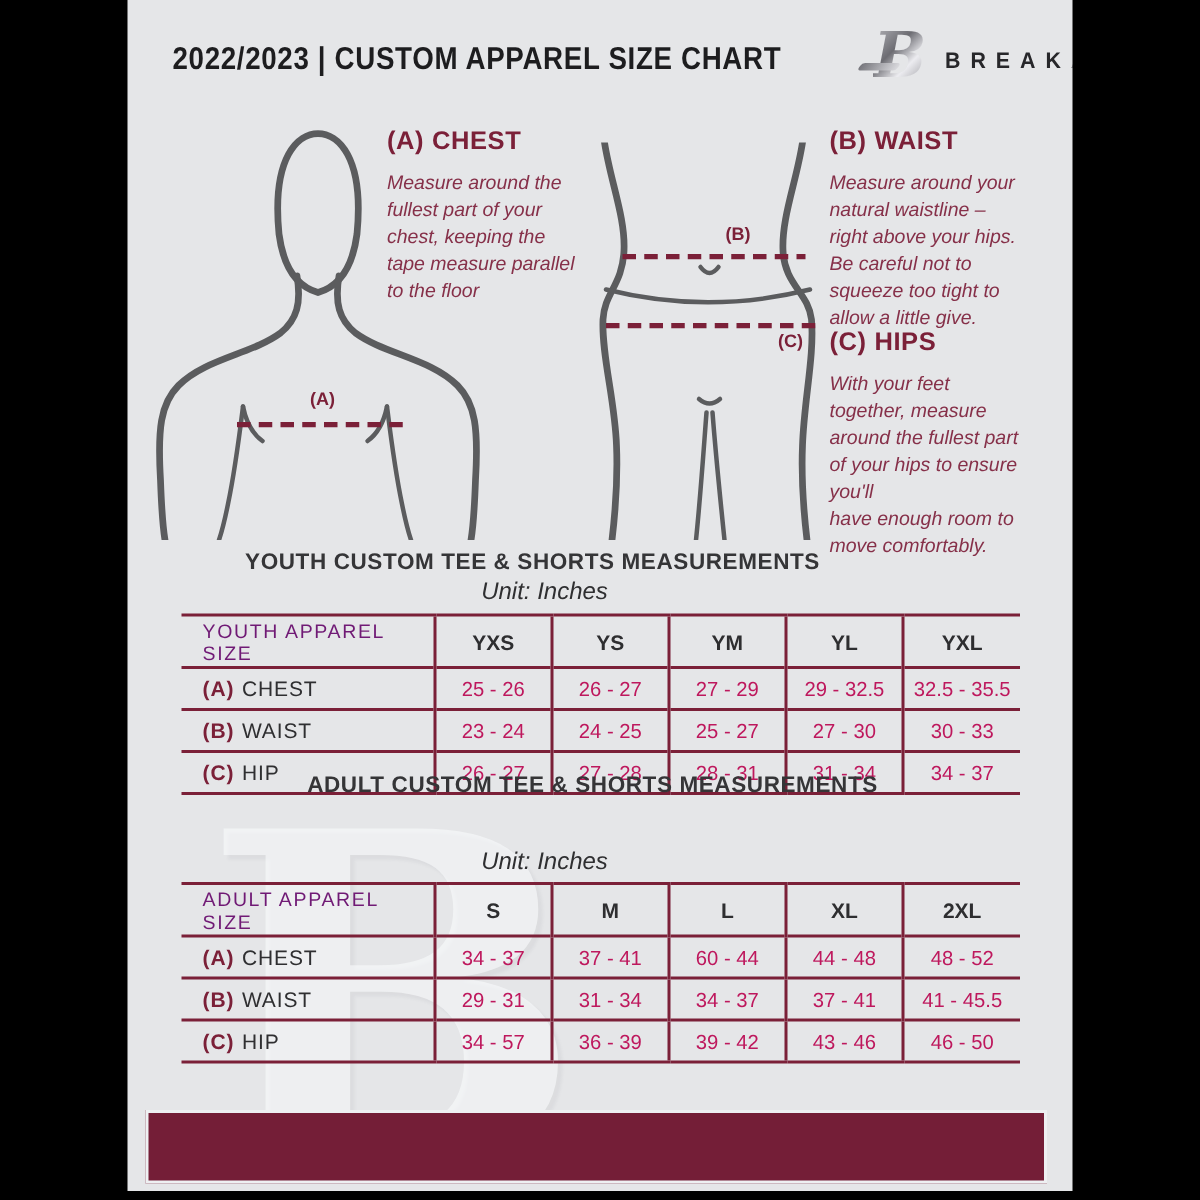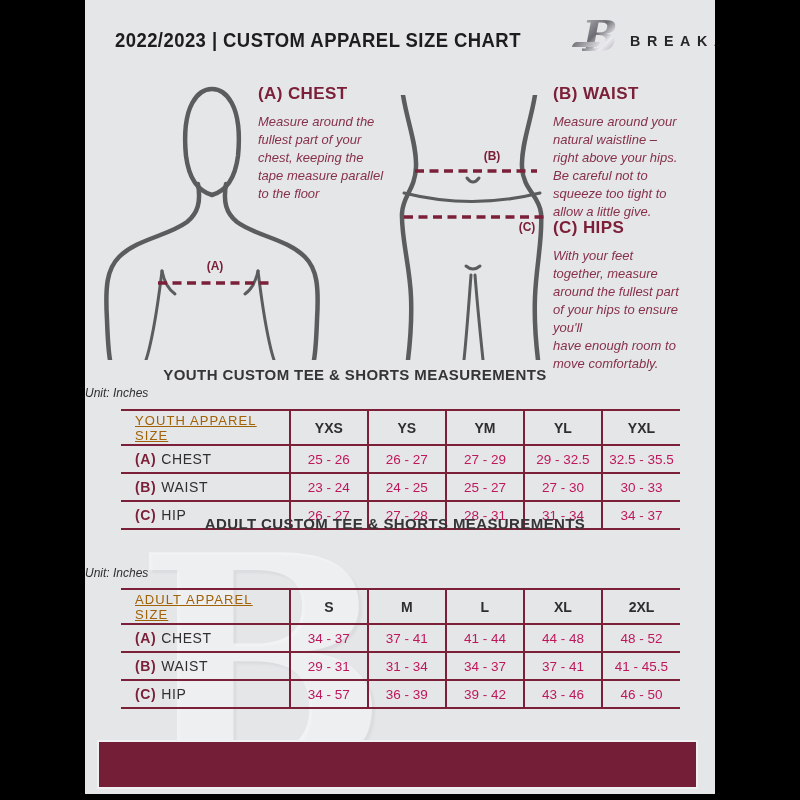--- a/index.html
+++ b/index.html
@@ -42,39 +42,39 @@
   .guide-b { left:468px; top:84px; width:162px; }
   .guide-c { left:468px; top:218px; width:170px; }
   .guide h3 { font-size:17px; font-weight:bold; color:#7b2038; letter-spacing:0.4px;
               margin-bottom:9px; }
   .guide p  { font-size:13px; font-style:italic; color:#863049; line-height:1.38;
               white-space:pre-line; }
 
   
   .section-title { position:absolute; left:0; width:540px; text-align:center; z-index:2;
                    font-weight:bold; font-size:15px; letter-spacing:0.4px; color:#353537; }
-  .section-sub   { position:absolute; left:0; width:556px; z-index:2;
-                   font-style:italic; font-size:12px; color:#2f2f31; }
+  .section-sub   { position:absolute; left:0; width:556px; text-align:center; z-index:2;
+                   font-style:italic; font-size:16px; color:#2f2f31; }
   .youth-title { top:366px; }  .youth-sub { top:386px; }
   .adult-title { top:515px;margin-left:40px; }  .adult-sub { top:566px; }
 
   
   table.size-table { position:absolute; left:36px; width:559px; z-index:2;
                      border-collapse:collapse; table-layout:fixed; }
   .youth-table { top:409px; }
   .adult-table { top:588px; }
   .size-table col.c-label { width:30.2%; }
   .size-table col.c-val   { width:13.96%; }
   .size-table th, .size-table td { border-top:2px solid #7b2038; }
   .size-table tr:last-child td   { border-bottom:2px solid #7b2038; }
   .size-table th + th, .size-table td + td { border-left:2px solid #7b2038; }
   .size-table th { height:35px; font-size:14px; font-weight:bold; color:#2e2e30;
                    text-align:center; }
   .size-table th.label-col { font-weight:normal; font-size:13px; letter-spacing:1.1px;
-                             color:#a16207; text-align:left; padding-left:14px;text-decoration:underline; }
+                             color:#701a75; text-align:left; padding-left:14px; }
   .size-table td { height:28px; font-size:13.5px; color:#be185d; text-align:center; }
   .size-table td.row-label { text-align:left; padding-left:14px; font-size:14px;
                              color:#2f2f31; letter-spacing:0.6px; }
   .size-table td.row-label .prefix { font-weight:bold; color:#7b2038; margin-right:5px; }
 
   
   .watermark { position:absolute; left:50px; top:538px; z-index:1;
                font-family:"DejaVu Serif", serif; font-weight:bold; font-size:300px;
                line-height:0.85; color:rgba(249,250,252,0.62);
                text-shadow:3px 3px 2px rgba(120,120,128,0.08); }
@@ -229,21 +229,21 @@
           <th>L</th>
           <th>XL</th>
           <th>2XL</th>
         </tr>
       </thead>
       <tbody>
         <tr>
           <td class="row-label"><span class="prefix">(A)</span><span>CHEST</span></td>
           <td>34 - 37</td>
           <td>37 - 41</td>
-          <td>41 - 44</td>
+          <td>60 - 44</td>
           <td>44 - 48</td>
           <td>48 - 52</td>
         </tr>
         <tr>
           <td class="row-label"><span class="prefix">(B)</span><span>WAIST</span></td>
           <td>29 - 31</td>
           <td>31 - 34</td>
           <td>34 - 37</td>
           <td>37 - 41</td>
           <td>41 - 45.5</td>

